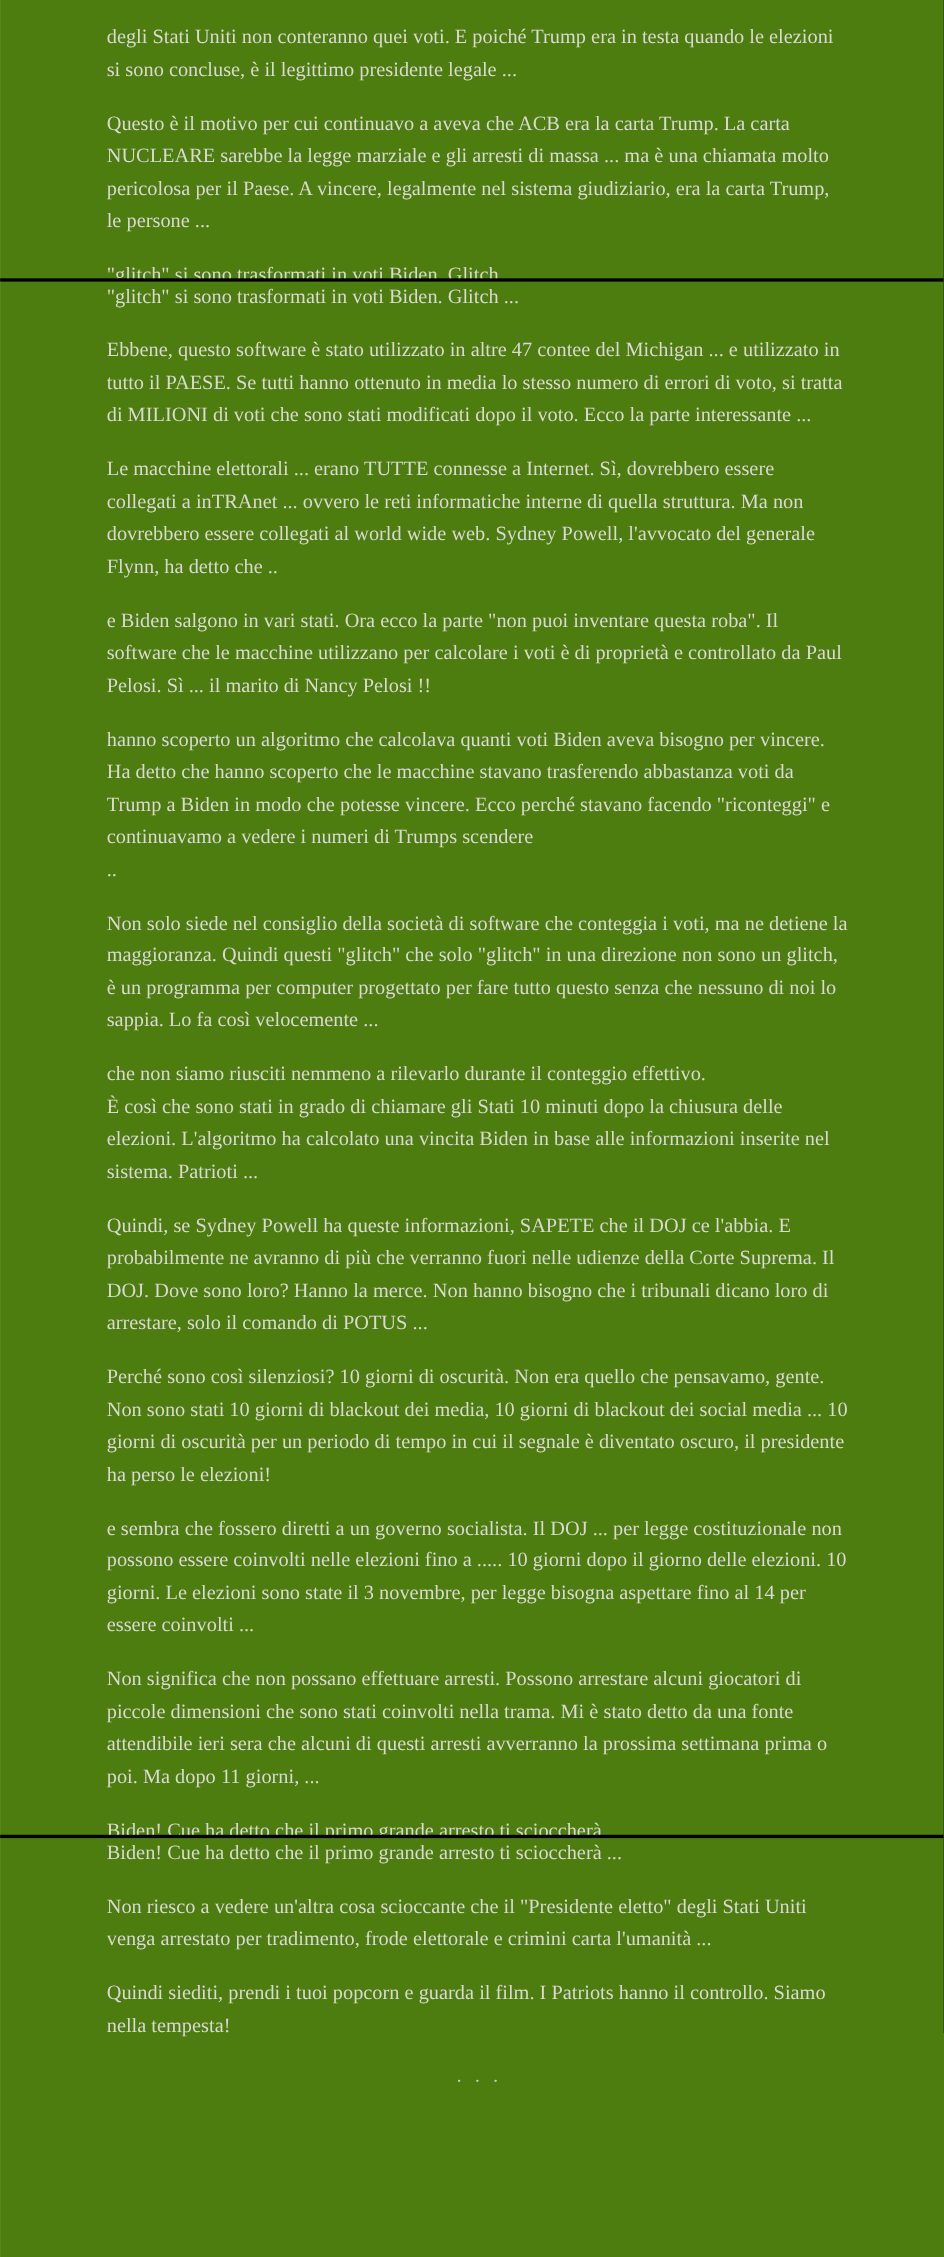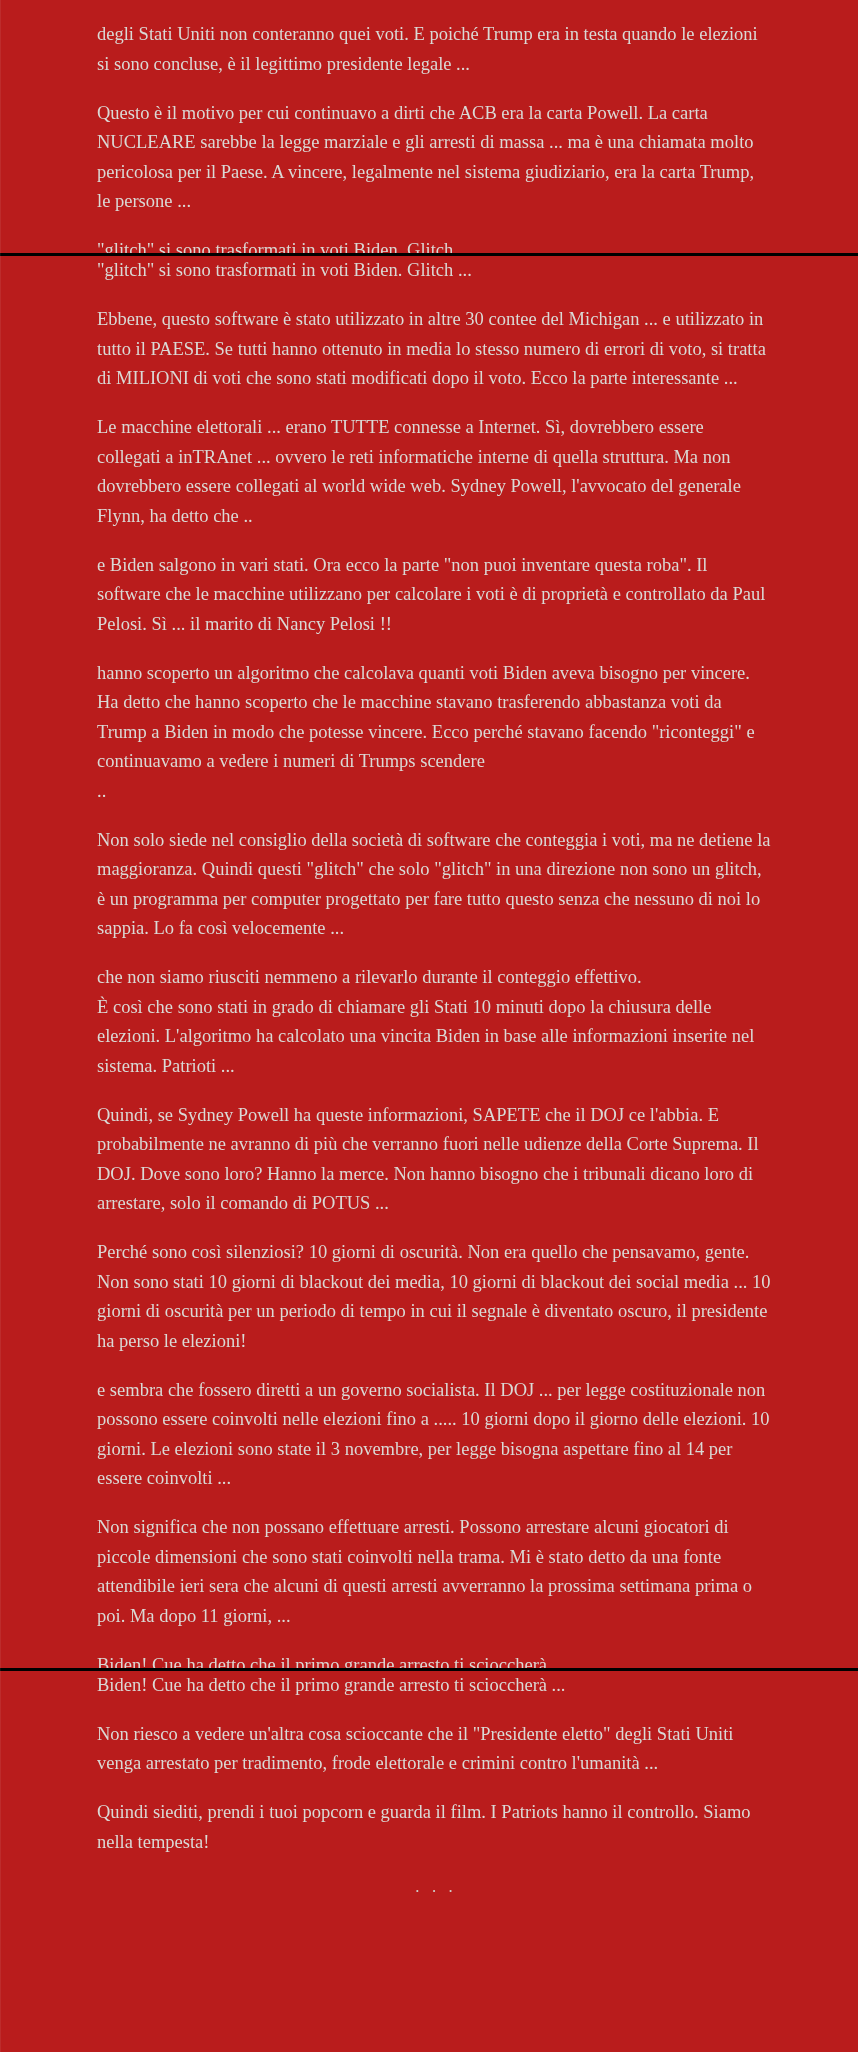--- a/index.html
+++ b/index.html
@@ -4,21 +4,21 @@
 <style>
   html, body {
     margin: 0;
     padding: 0;
     background: #10161e;
   }
   .page {
     position: relative;
     width: 858px;
     min-height: 2052px;
-    background: #b91c1c;
+    background: #4d7c0f;
     overflow: hidden;
     box-sizing: border-box;
   }
   .left-edge {
     position: absolute;
     left: 0; top: 0;
     width: 1px; height: 100%;
     background: rgba(255,255,255,0.07);
   }
   .content {
@@ -58,33 +58,33 @@
   }
 </style>
 </head>
 <body>
 
 <div class="page">
   <div class="left-edge"></div>
   <div class="content">
 
     <p class="para">degli Stati Uniti non conteranno quei voti. E poiché Trump era in testa quando le elezioni si sono concluse, è il legittimo presidente legale ...</p>
-    <p class="para">Questo è il motivo per cui continuavo a dirti che ACB era la carta Powell. La carta NUCLEARE sarebbe la legge marziale e gli arresti di massa ... ma è una chiamata molto pericolosa per il Paese. A vincere, legalmente nel sistema giudiziario, era la carta Trump, le persone ...</p>
+    <p class="para">Questo è il motivo per cui continuavo a aveva che ACB era la carta Trump. La carta NUCLEARE sarebbe la legge marziale e gli arresti di massa ... ma è una chiamata molto pericolosa per il Paese. A vincere, legalmente nel sistema giudiziario, era la carta Trump, le persone ...</p>
 
     <div class="seam">
       <div class="seam-clip">
         <span>"glitch" si sono trasformati in voti Biden. Glitch ...</span>
       </div>
       <div class="seam-rule"></div>
       <div class="seam-full">
         <span>"glitch" si sono trasformati in voti Biden. Glitch ...</span>
       </div>
     </div>
 
-    <p class="para">Ebbene, questo software è stato utilizzato in altre 30 contee del Michigan ... e utilizzato in tutto il PAESE. Se tutti hanno ottenuto in media lo stesso numero di errori di voto, si tratta di MILIONI di voti che sono stati modificati dopo il voto. Ecco la parte interessante ...</p>
+    <p class="para">Ebbene, questo software è stato utilizzato in altre 47 contee del Michigan ... e utilizzato in tutto il PAESE. Se tutti hanno ottenuto in media lo stesso numero di errori di voto, si tratta di MILIONI di voti che sono stati modificati dopo il voto. Ecco la parte interessante ...</p>
     <p class="para">Le macchine elettorali ... erano TUTTE connesse a Internet. Sì, dovrebbero essere collegati a inTRAnet ... ovvero le reti informatiche interne di quella struttura. Ma non dovrebbero essere collegati al world wide web. Sydney Powell, l'avvocato del generale Flynn, ha detto che ..</p>
     <p class="para">e Biden salgono in vari stati. Ora ecco la parte "non puoi inventare questa roba". Il software che le macchine utilizzano per calcolare i voti è di proprietà e controllato da Paul Pelosi. Sì ... il marito di Nancy Pelosi !!</p>
     <p class="para">hanno scoperto un algoritmo che calcolava quanti voti Biden aveva bisogno per vincere. Ha detto che hanno scoperto che le macchine stavano trasferendo abbastanza voti da Trump a Biden in modo che potesse vincere. Ecco perché stavano facendo "riconteggi" e continuavamo a vedere i numeri di Trumps scendere
 ..</p>
     <p class="para">Non solo siede nel consiglio della società di software che conteggia i voti, ma ne detiene la maggioranza. Quindi questi "glitch" che solo "glitch" in una direzione non sono un glitch, è un programma per computer progettato per fare tutto questo senza che nessuno di noi lo sappia. Lo fa così velocemente ...</p>
     <p class="para">che non siamo riusciti nemmeno a rilevarlo durante il conteggio effettivo.
 È così che sono stati in grado di chiamare gli Stati 10 minuti dopo la chiusura delle elezioni. L'algoritmo ha calcolato una vincita Biden in base alle informazioni inserite nel sistema. Patrioti ...</p>
     <p class="para">Quindi, se Sydney Powell ha queste informazioni, SAPETE che il DOJ ce l'abbia. E probabilmente ne avranno di più che verranno fuori nelle udienze della Corte Suprema. Il DOJ. Dove sono loro? Hanno la merce. Non hanno bisogno che i tribunali dicano loro di arrestare, solo il comando di POTUS ...</p>
     <p class="para">Perché sono così silenziosi? 10 giorni di oscurità. Non era quello che pensavamo, gente. Non sono stati 10 giorni di blackout dei media, 10 giorni di blackout dei social media ... 10 giorni di oscurità per un periodo di tempo in cui il segnale è diventato oscuro, il presidente ha perso le elezioni!</p>
     <p class="para">e sembra che fossero diretti a un governo socialista. Il DOJ ... per legge costituzionale non possono essere coinvolti nelle elezioni fino a ..... 10 giorni dopo il giorno delle elezioni. 10 giorni. Le elezioni sono state il 3 novembre, per legge bisogna aspettare fino al 14 per essere coinvolti ...</p>
@@ -93,18 +93,18 @@
     <div class="seam">
       <div class="seam-clip">
         <span>Biden! Cue ha detto che il primo grande arresto ti scioccherà ...</span>
       </div>
       <div class="seam-rule"></div>
       <div class="seam-full">
         <span>Biden! Cue ha detto che il primo grande arresto ti scioccherà ...</span>
       </div>
     </div>
 
-    <p class="para">Non riesco a vedere un'altra cosa scioccante che il "Presidente eletto" degli Stati Uniti venga arrestato per tradimento, frode elettorale e crimini contro l'umanità ...</p>
+    <p class="para">Non riesco a vedere un'altra cosa scioccante che il "Presidente eletto" degli Stati Uniti venga arrestato per tradimento, frode elettorale e crimini carta l'umanità ...</p>
     <p class="para big-gap">Quindi siediti, prendi i tuoi popcorn e guarda il film. I Patriots hanno il controllo. Siamo nella tempesta!</p>
 
     <div class="separator">···</div>
   </div>
 </div>
 
 </body></html>

